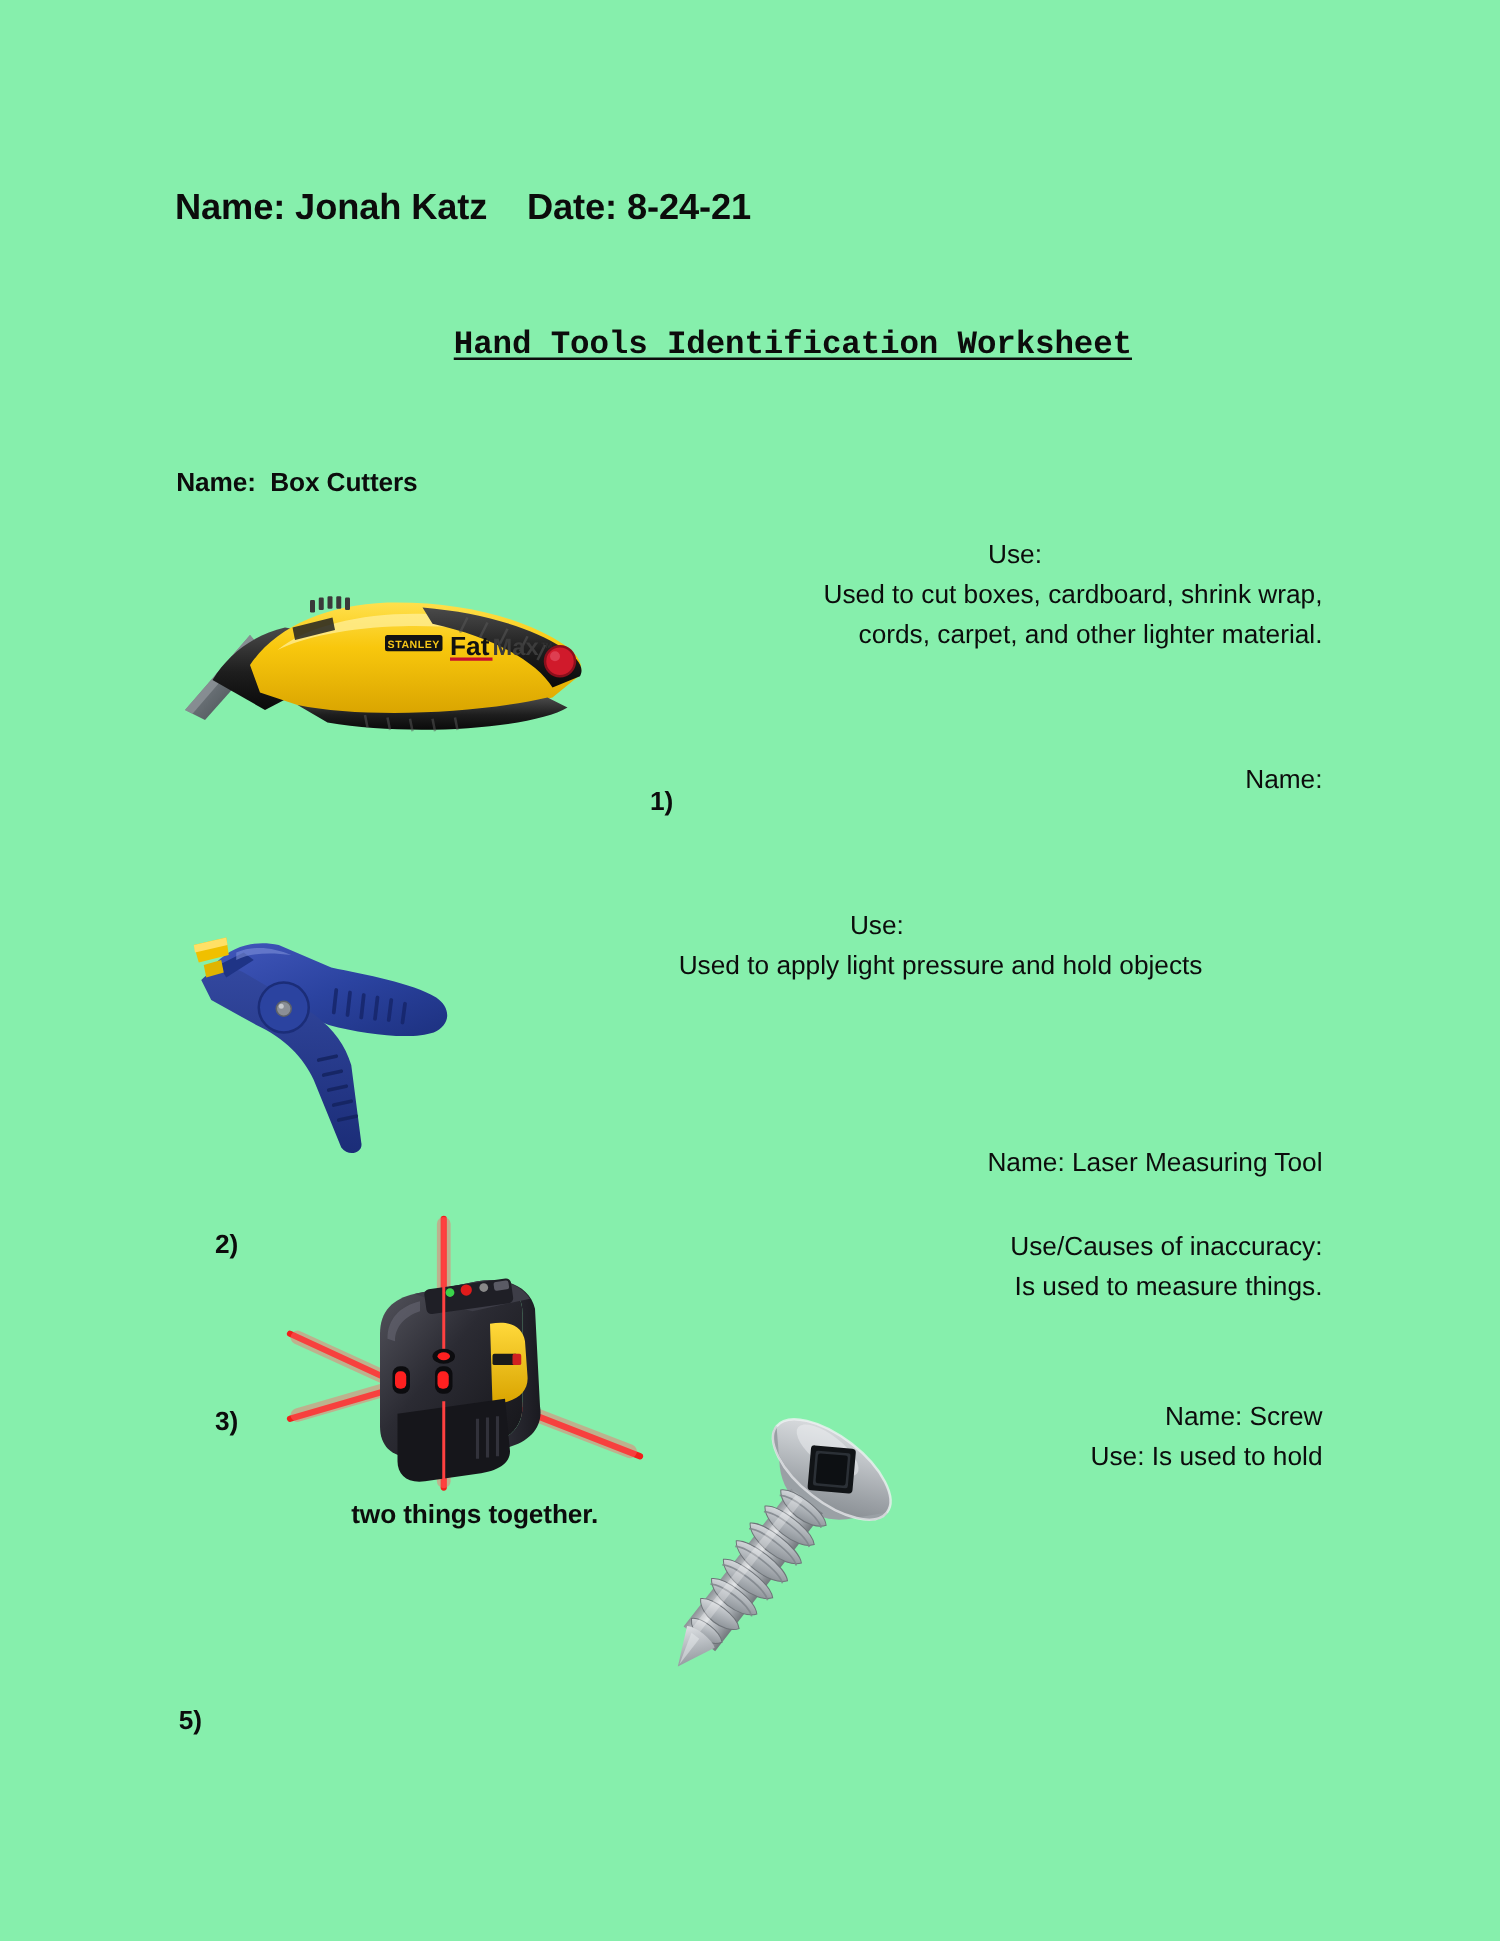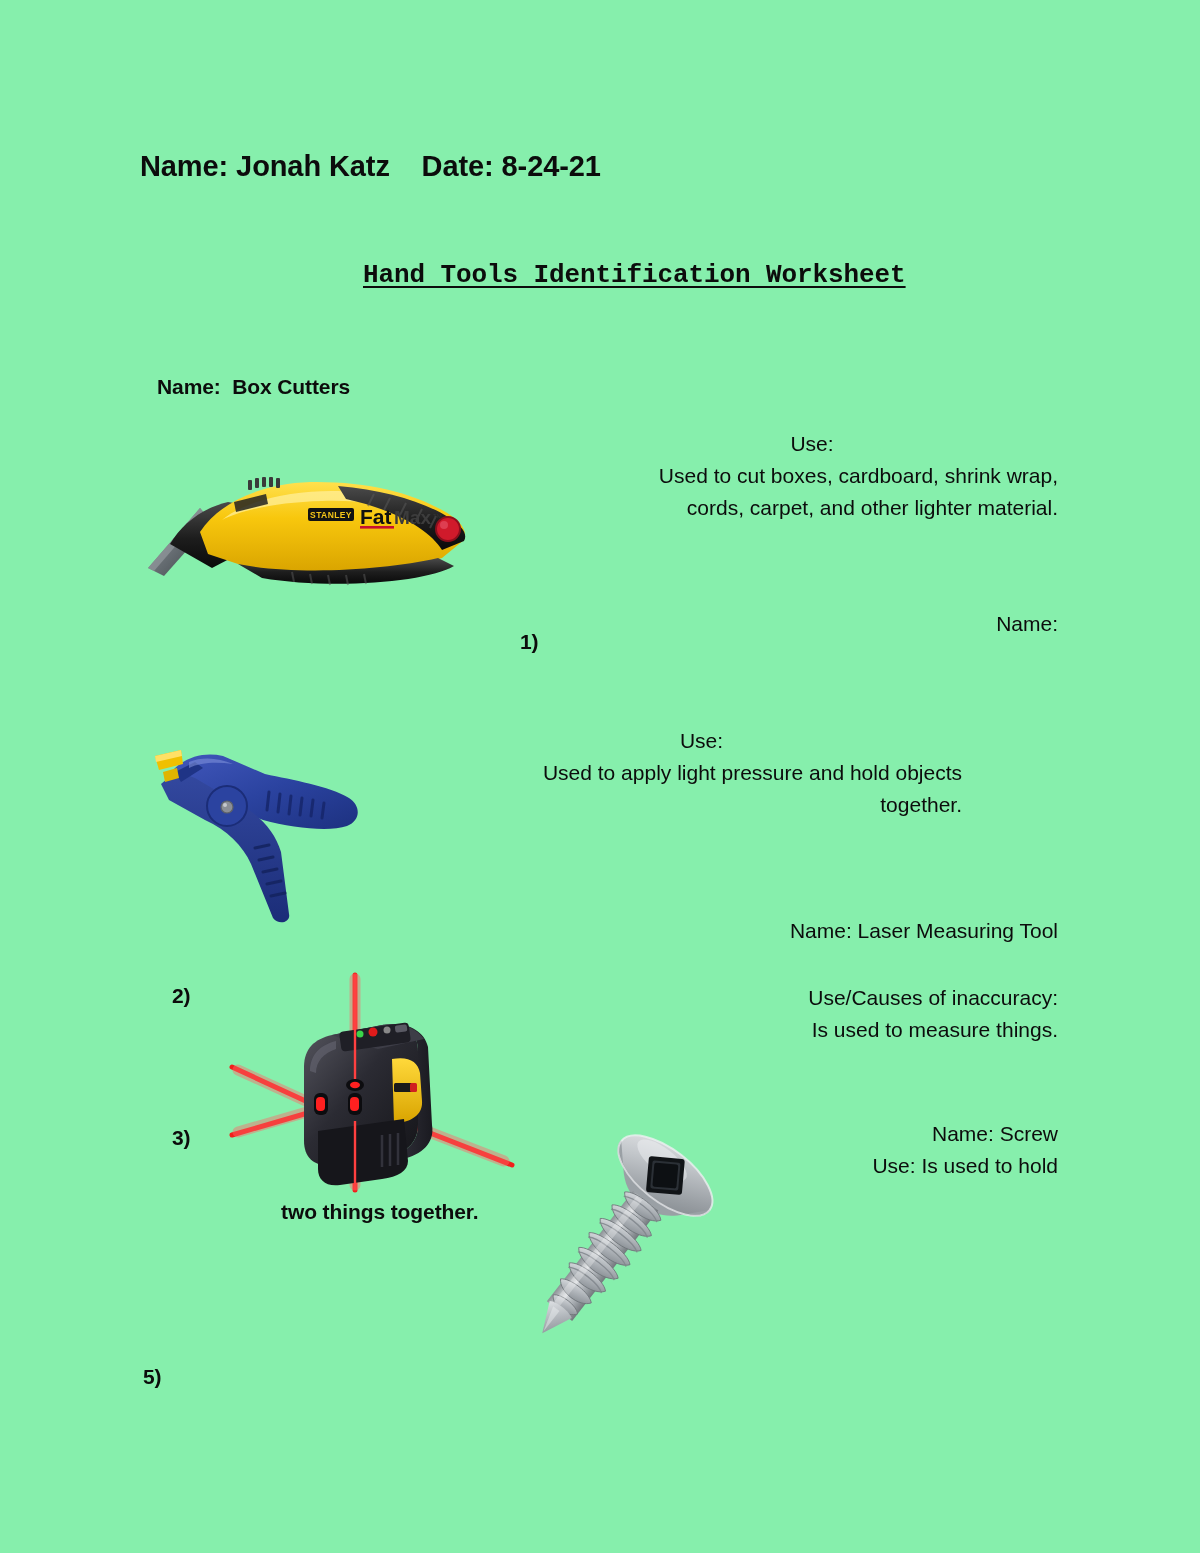--- a/index.html
+++ b/index.html
@@ -24,21 +24,21 @@
     position: absolute;
     font-weight: bold;
     color: #0c0c0c;
     white-space: pre;
     line-height: 1.35;
     letter-spacing: -0.1px;
   }
   .t-header   { font-size: 29px; left: 140px; top: 147px; }
   .t-title    { font-size: 26px; left: 363px; top: 258px;
                 text-decoration: underline; text-underline-offset: 4px; font-family: Liberation Mono, monospace; }
-  .t-name     { font-size: 21px; margin-left: 16px; }
+  .t-name     { font-size: 21px; }
   .t-body     { font-size: 21px; }
   .t-marker   { font-size: 21px; }
 
   .blk {
     position: absolute;
     font-family: "Liberation Sans", sans-serif;
     font-weight: normal;
     font-size: 21px;
     color: #0c0c0c;
     line-height: 1.52;
@@ -164,21 +164,20 @@
 
   <div class="txt t-marker" style="left:520px; top:628px;">1)</div>
 
   <div class="blk" style="left:758px; top:608px; width:300px;">
     <span class="rgt">Name:</span>
   </div>
 
   <div class="blk" style="left:441px; top:725px; width:521px;">
     <span class="ctr">Use:</span>
     <span class="lft">Used to apply light pressure and hold objects</span>
-    <span class="lft">together.</span>
   </div>
 
   <div class="imgbox clamp">
     <svg viewBox="0 0 230 195" width="230" height="195" aria-hidden="true">
       <defs>
         <linearGradient id="bl1" x1="0" y1="0" x2="1" y2="1">
           <stop offset="0%" stop-color="#4157bb"></stop>
           <stop offset="50%" stop-color="#2b43a0"></stop>
           <stop offset="100%" stop-color="#1d3180"></stop>
         </linearGradient>

